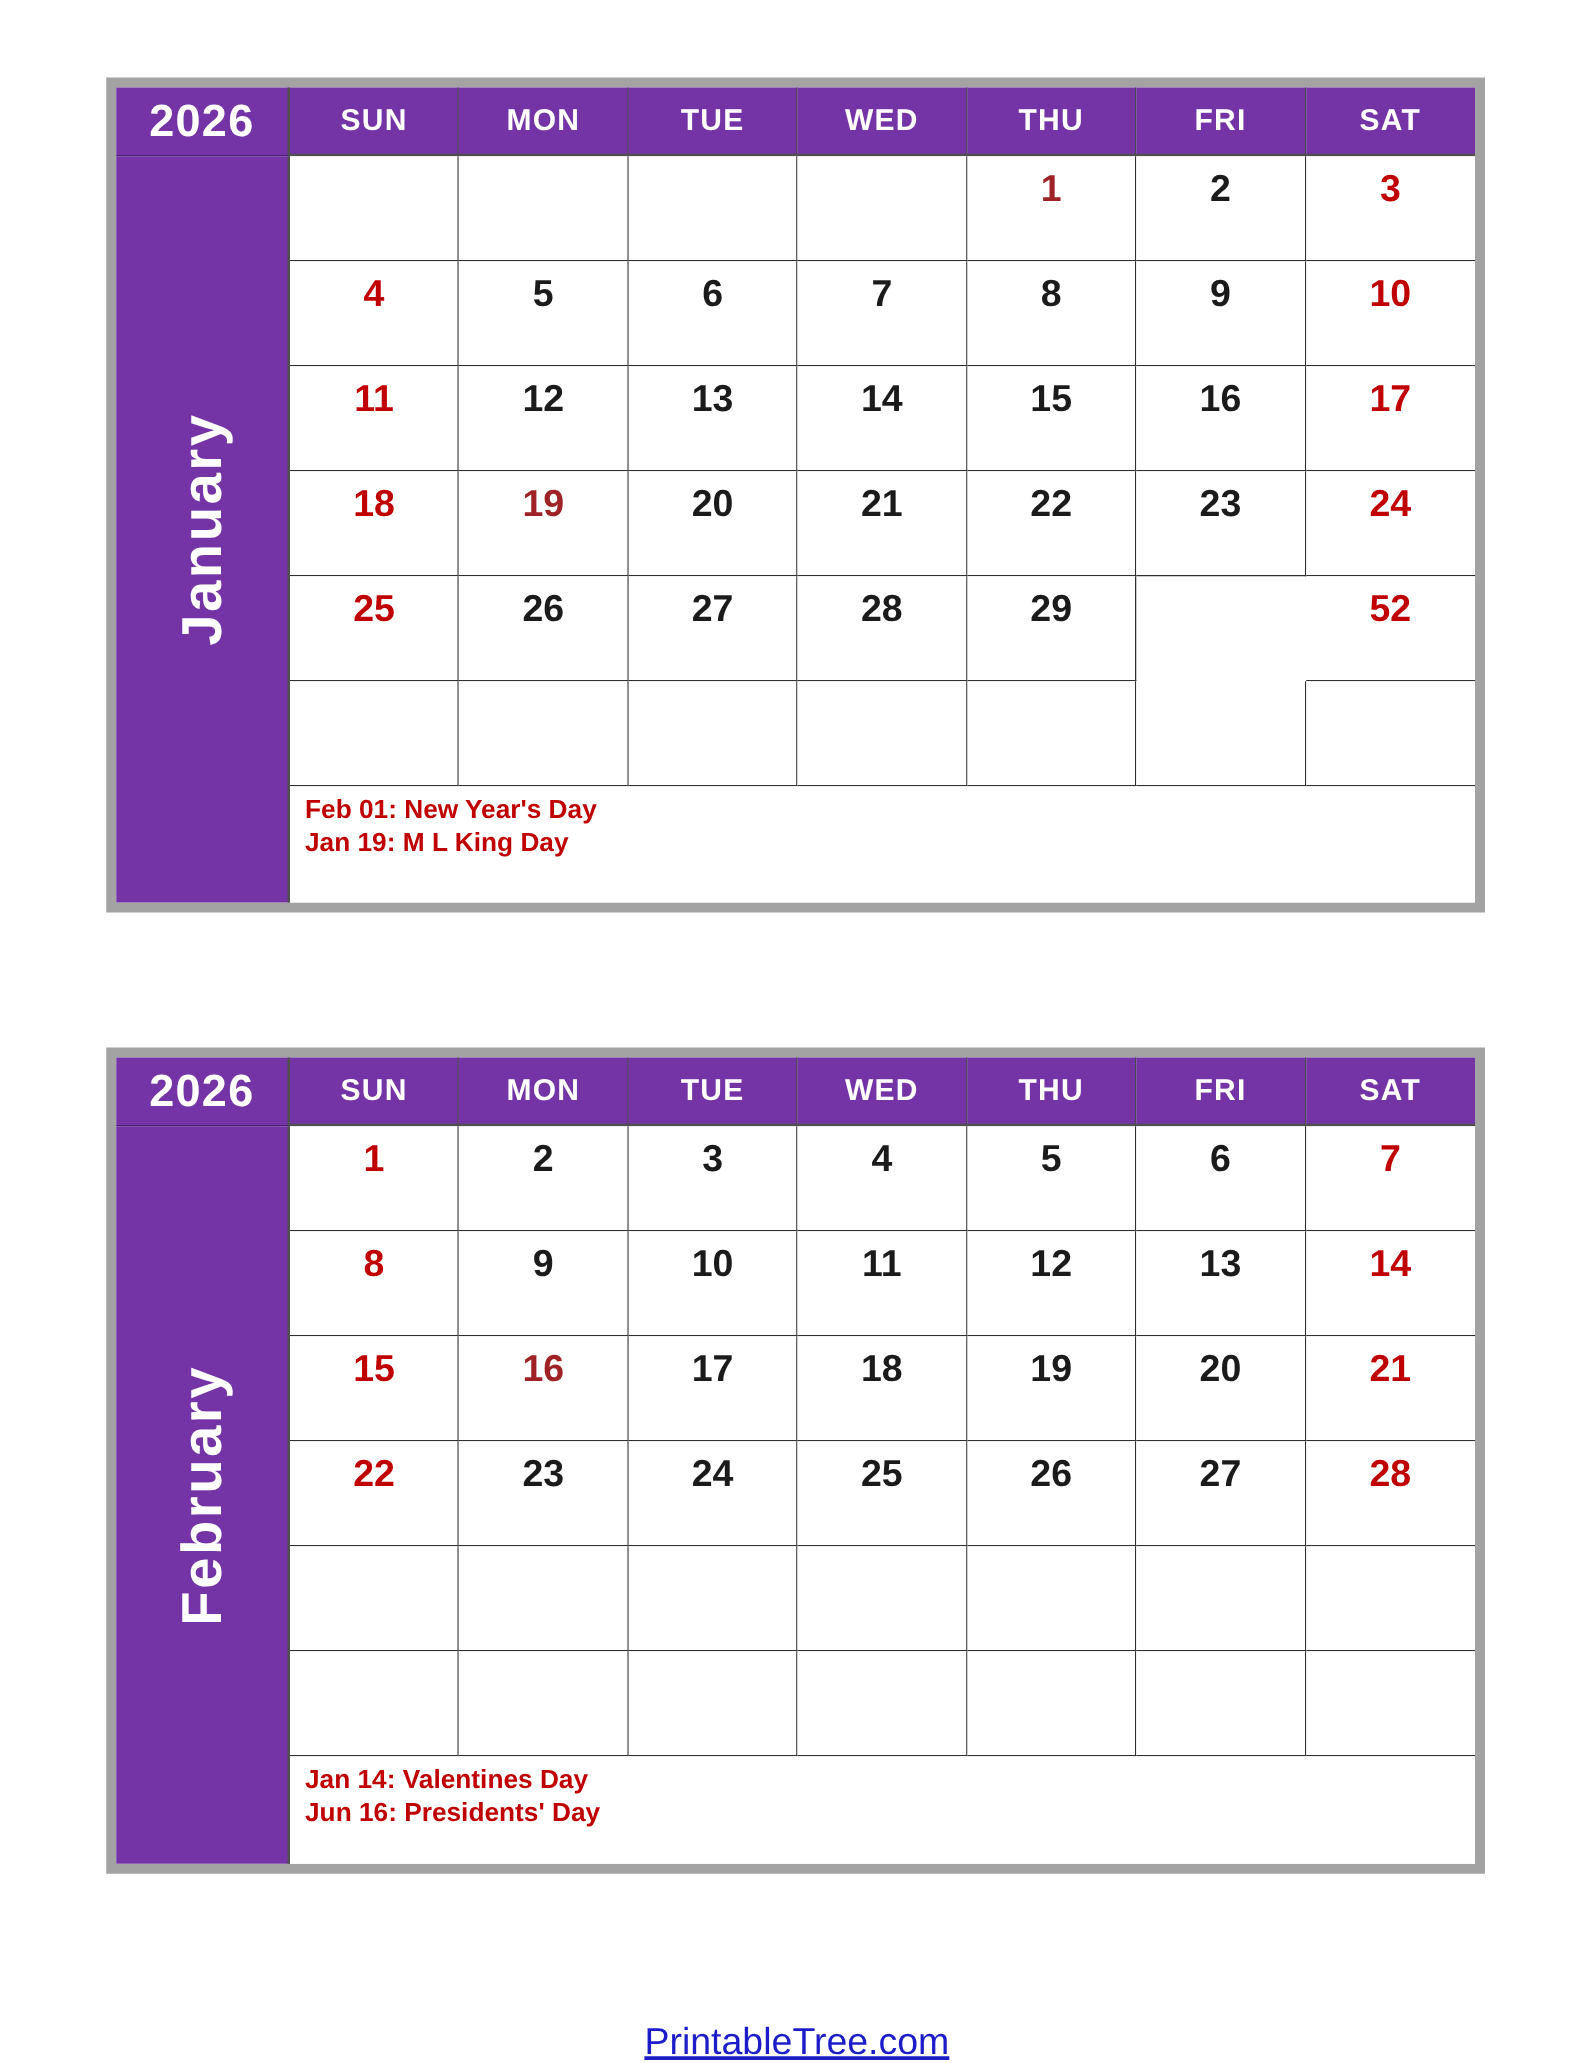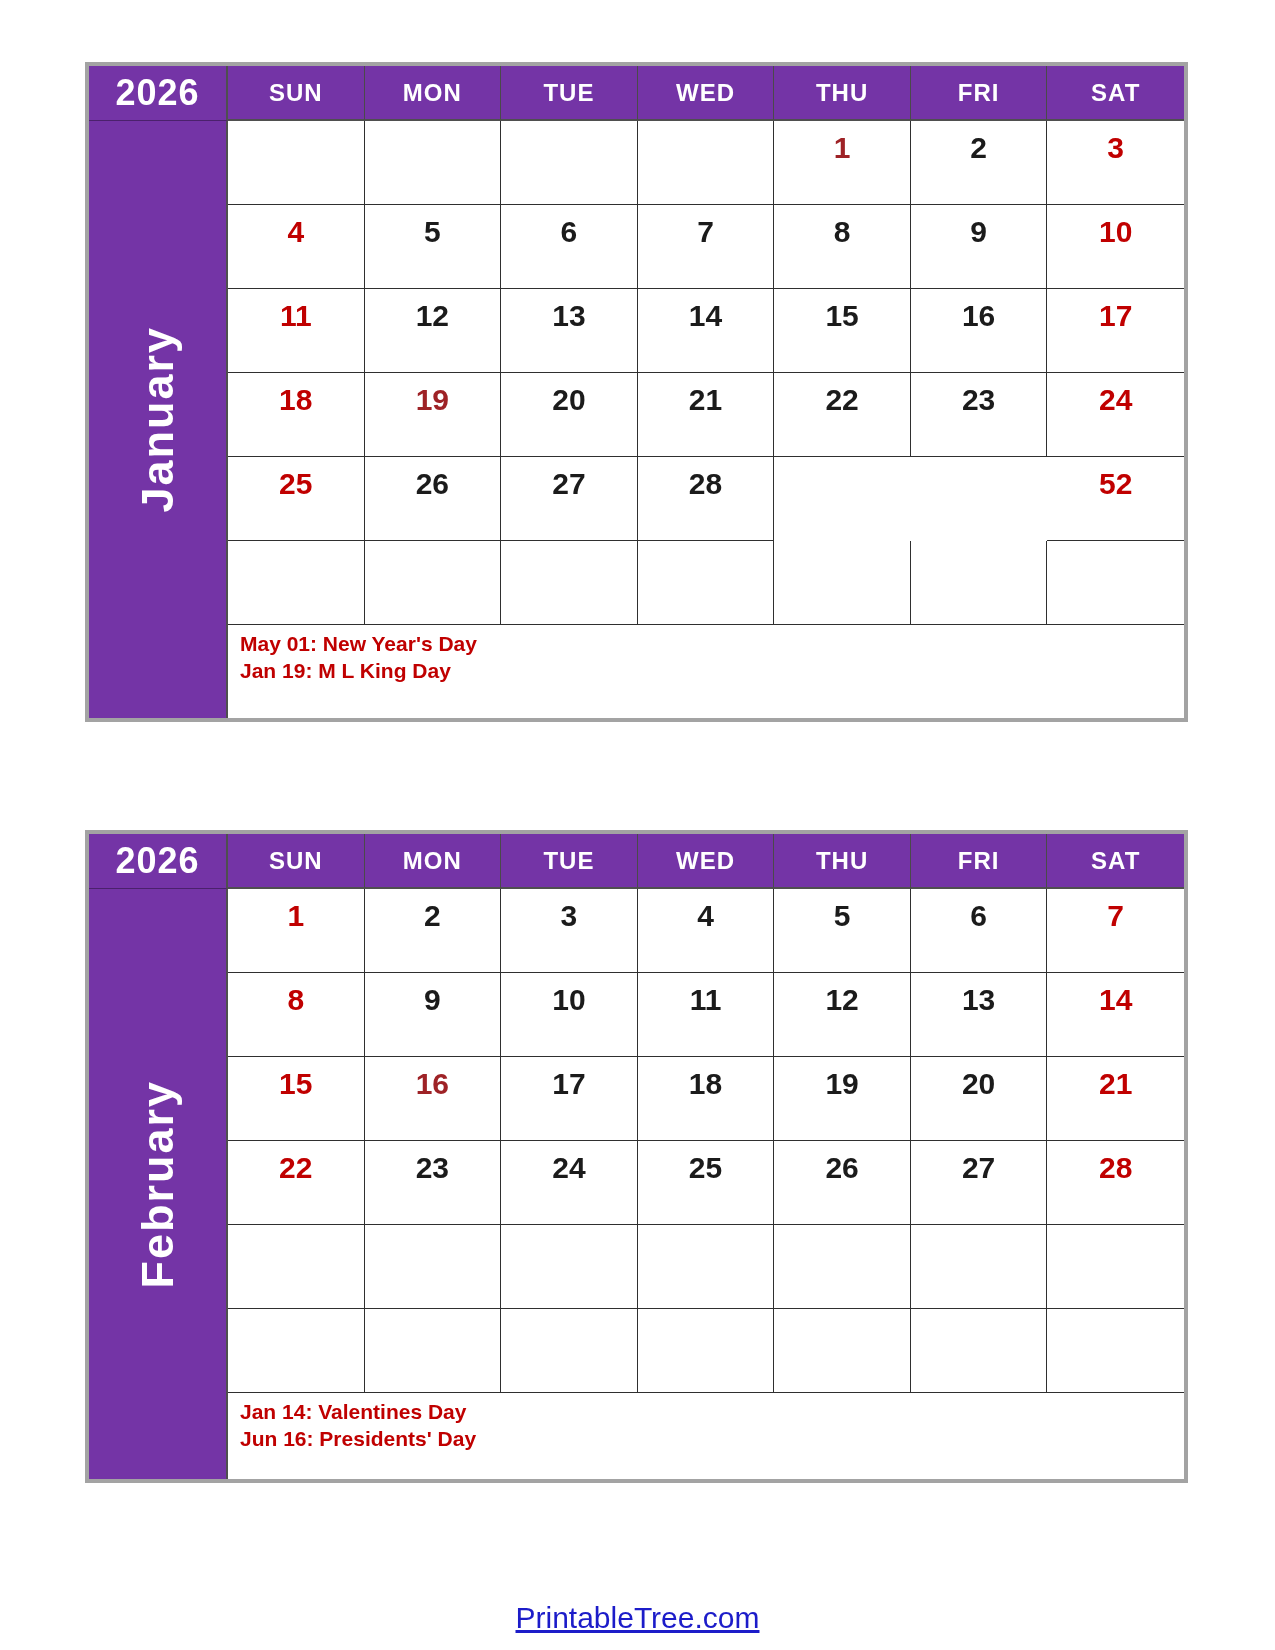--- a/index.html
+++ b/index.html
@@ -11,21 +11,21 @@
     overflow: hidden;
   }
   .month-section { margin-left: 85px; }
   #jan-section { margin-top: 62px; }
   #feb-section { margin-top: 108px; }
 
   .month-grid {
     width: 1103px;
     display: grid;
     grid-template-columns: 139px repeat(7, 1fr);
-    border: 4px solid #a3a3a3;
+    border: 8px solid #a3a3a3;
     background: #ffffff;
   }
   #jan-section .month-grid { grid-template-rows: 55px repeat(6, 84px) 93px; }
   #feb-section .month-grid { grid-template-rows: 55px repeat(6, 84px) 86px; }
 
   .cell { min-width: 0; }
 
   .year-cell {
     background: var(--purple, #7434A6);
     color: #ffffff;
@@ -139,30 +139,31 @@
       <div class="cell date-cell holiday" style="grid-area: 5 / 3;">19</div>
       <div class="cell date-cell" style="grid-area: 5 / 4;">20</div>
       <div class="cell date-cell" style="grid-area: 5 / 5;">21</div>
       <div class="cell date-cell" style="grid-area: 5 / 6;">22</div>
       <div class="cell date-cell" style="grid-area: 5 / 7;">23</div>
       <div class="cell date-cell no-right weekend" style="grid-area: 5 / 8;">24</div>
       <div class="cell date-cell weekend" style="grid-area: 6 / 2;">25</div>
       <div class="cell date-cell" style="grid-area: 6 / 3;">26</div>
       <div class="cell date-cell" style="grid-area: 6 / 4;">27</div>
       <div class="cell date-cell" style="grid-area: 6 / 5;">28</div>
+      <div class="cell date-cell" style="grid-area: 6 / 6;">29</div>
       <div class="cell date-cell no-right weekend" style="grid-area: 6 / 8;">52</div>
       <div class="cell date-cell" style="grid-area: 7 / 2;"></div>
       <div class="cell date-cell" style="grid-area: 7 / 3;"></div>
       <div class="cell date-cell" style="grid-area: 7 / 4;"></div>
       <div class="cell date-cell" style="grid-area: 7 / 5;"></div>
       <div class="cell date-cell" style="grid-area: 7 / 6;"></div>
       <div class="cell date-cell" style="grid-area: 7 / 7;"></div>
       <div class="cell date-cell no-right" style="grid-area: 7 / 8;"></div>
       <div class="cell notes-cell" style="grid-area: 8 / 2 / auto / span 7;">
-        <div>May 01: New Year's Day</div>
+        <div>Feb 01: New Year's Day</div>
         <div>Jan 19: M L King Day</div>
       </div>
     </div>
 </section>
 
 <section class="month-section" id="feb-section">
   <div class="month-grid">
       <div class="cell year-cell" style="grid-area: 1 / 1;">2026</div>
       <div class="cell hdr" style="grid-area: 1 / 2;">SUN</div>
       <div class="cell hdr" style="grid-area: 1 / 3;">MON</div>

